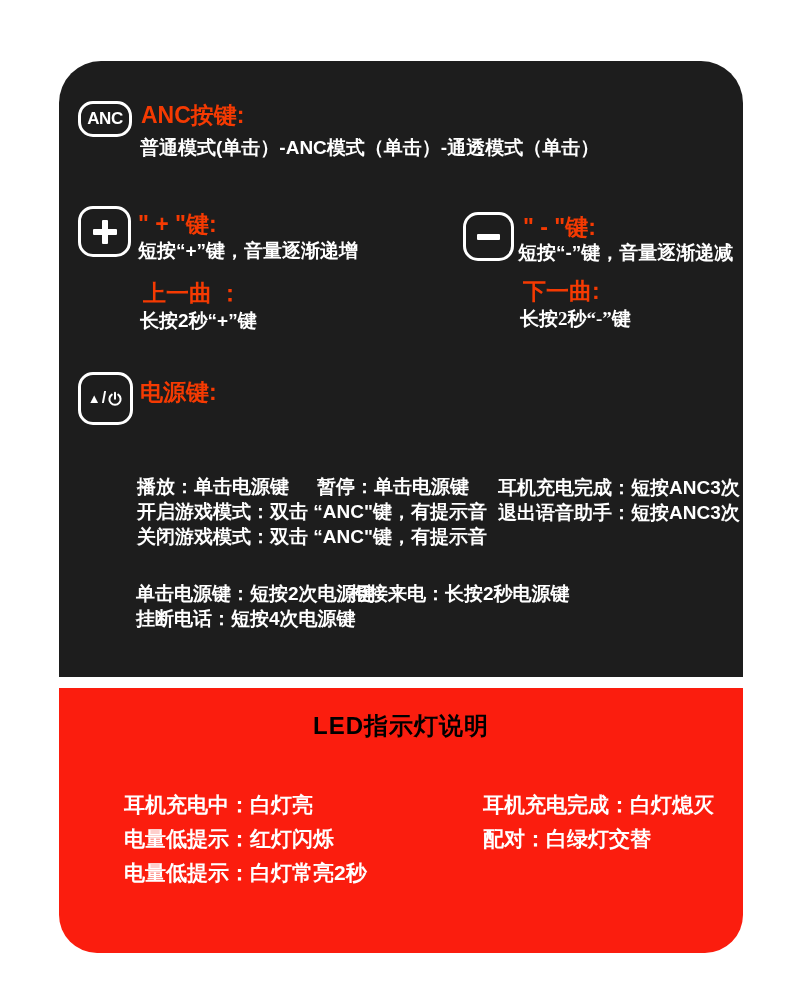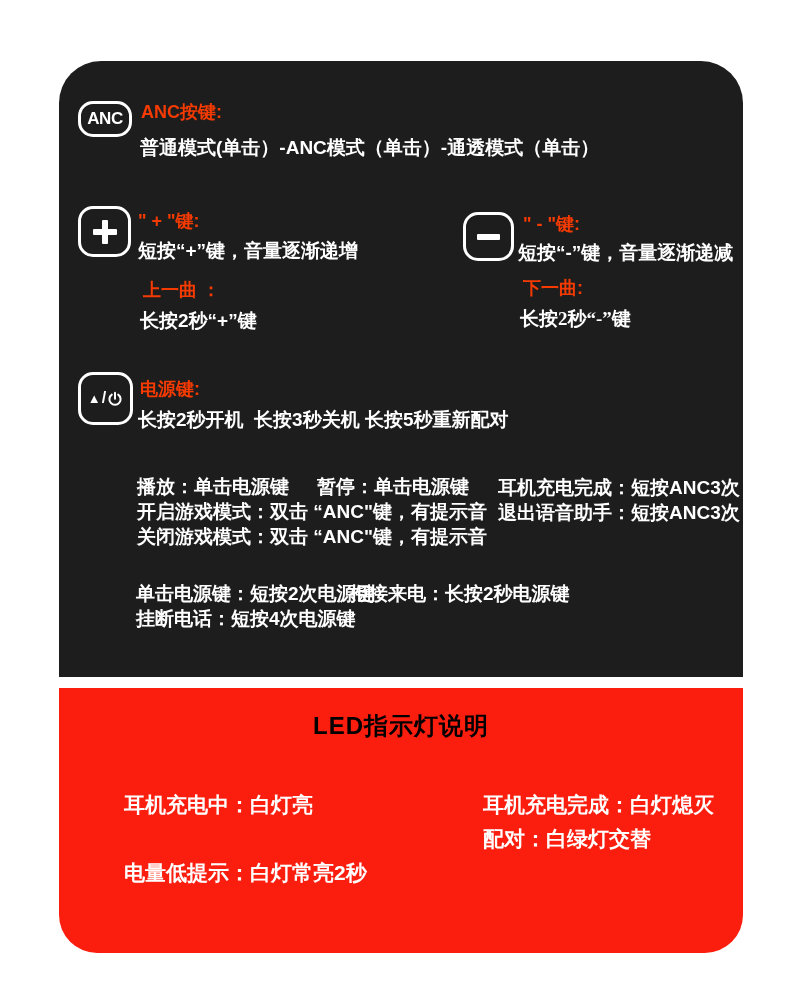--- a/index.html
+++ b/index.html
@@ -22,21 +22,21 @@
   .ic-power .tri   { font-size:13px; line-height:1; }
   .ic-power .slash { font-size:16px; font-weight:700; line-height:1; transform:translateY(-1px); }
 
   
   .glyph-plus  { position:relative; width:24px; height:24px; }
   .glyph-plus::before { content:""; position:absolute; left:0;  top:9px; width:24px; height:6px; background:#fff; border-radius:1px; }
   .glyph-plus::after  { content:""; position:absolute; left:9px; top:0;  width:6px;  height:24px; background:#fff; border-radius:1px; }
   .glyph-minus { width:23px; height:6px; background:#fff; border-radius:1px; }
 
   
-  .heading { position:absolute; color:#f53a02; font-size:18px; font-weight:700; white-space:pre; }
+  .heading { position:absolute; color:#f53a02; font-size:23px; font-weight:700; white-space:pre; }
   .body-text { position:absolute; color:#ffffff; font-size:19px; font-weight:700; white-space:pre; }
 
   .t-anc-title   { left:82px;  top:39px;  }
   .t-anc-desc    { left:81px;  top:74px;  }
   .t-plus-title  { left:79px;  top:148px; }
   .t-plus-desc   { left:79px;  top:177px; }
   .t-prev-title  { left:84px;  top:217px; }
   .t-prev-desc   { left:81px;  top:247px; }
   .t-minus-title { left:464px; top:151px; }
   .t-minus-desc  { left:459px; top:179px; }
@@ -96,35 +96,35 @@
 
     <div class="key-icon ic-power">
       <span class="tri">▲</span>
       <span class="slash">/</span>
       <svg width="16" height="16" viewBox="0 0 24 24" fill="none" stroke="#ffffff" stroke-width="3" stroke-linecap="round">
         <path d="M12 2.5v9"></path>
         <path d="M7.2 5.4a8.4 8.4 0 1 0 9.6 0"></path>
       </svg>
     </div>
     <div class="heading t-power-title">电源键:</div>
-    <div class="body-text t-power-desc">长按2秒开机  长按3秒关机 长按5秒重新配对</div>
 
     <div class="body-text t-pause">暂停：单击电源键</div>
     <div class="body-text t-play">播放：单击电源键</div>
     <div class="body-text t-voice-in">耳机充电完成：短按ANC3次</div>
     <div class="body-text t-game-on">开启游戏模式：双击 “ANC"键，有提示音</div>
     <div class="body-text t-voice-out">退出语音助手：短按ANC3次</div>
     <div class="body-text t-game-off">关闭游戏模式：双击 “ANC"键，有提示音</div>
 
     <div class="body-text t-answer">单击电源键：短按2次电源键</div>
     <div class="body-text t-reject">拒接来电：长按2秒电源键</div>
     <div class="body-text t-hangup">挂断电话：短按4次电源键</div>
   </div>
 
   <div class="red-panel">
     <div class="led-title">LED指示灯说明</div>
     <div class="led-line led-l0">耳机充电中：白灯亮</div>
+    <div class="led-line led-l1">电量低提示：红灯闪烁</div>
     <div class="led-line led-l2">电量低提示：白灯常亮2秒</div>
     <div class="led-line led-r0">耳机充电完成：白灯熄灭</div>
     <div class="led-line led-r1">配对：白绿灯交替</div>
   </div>
 
 </div>
 
 </body></html>

